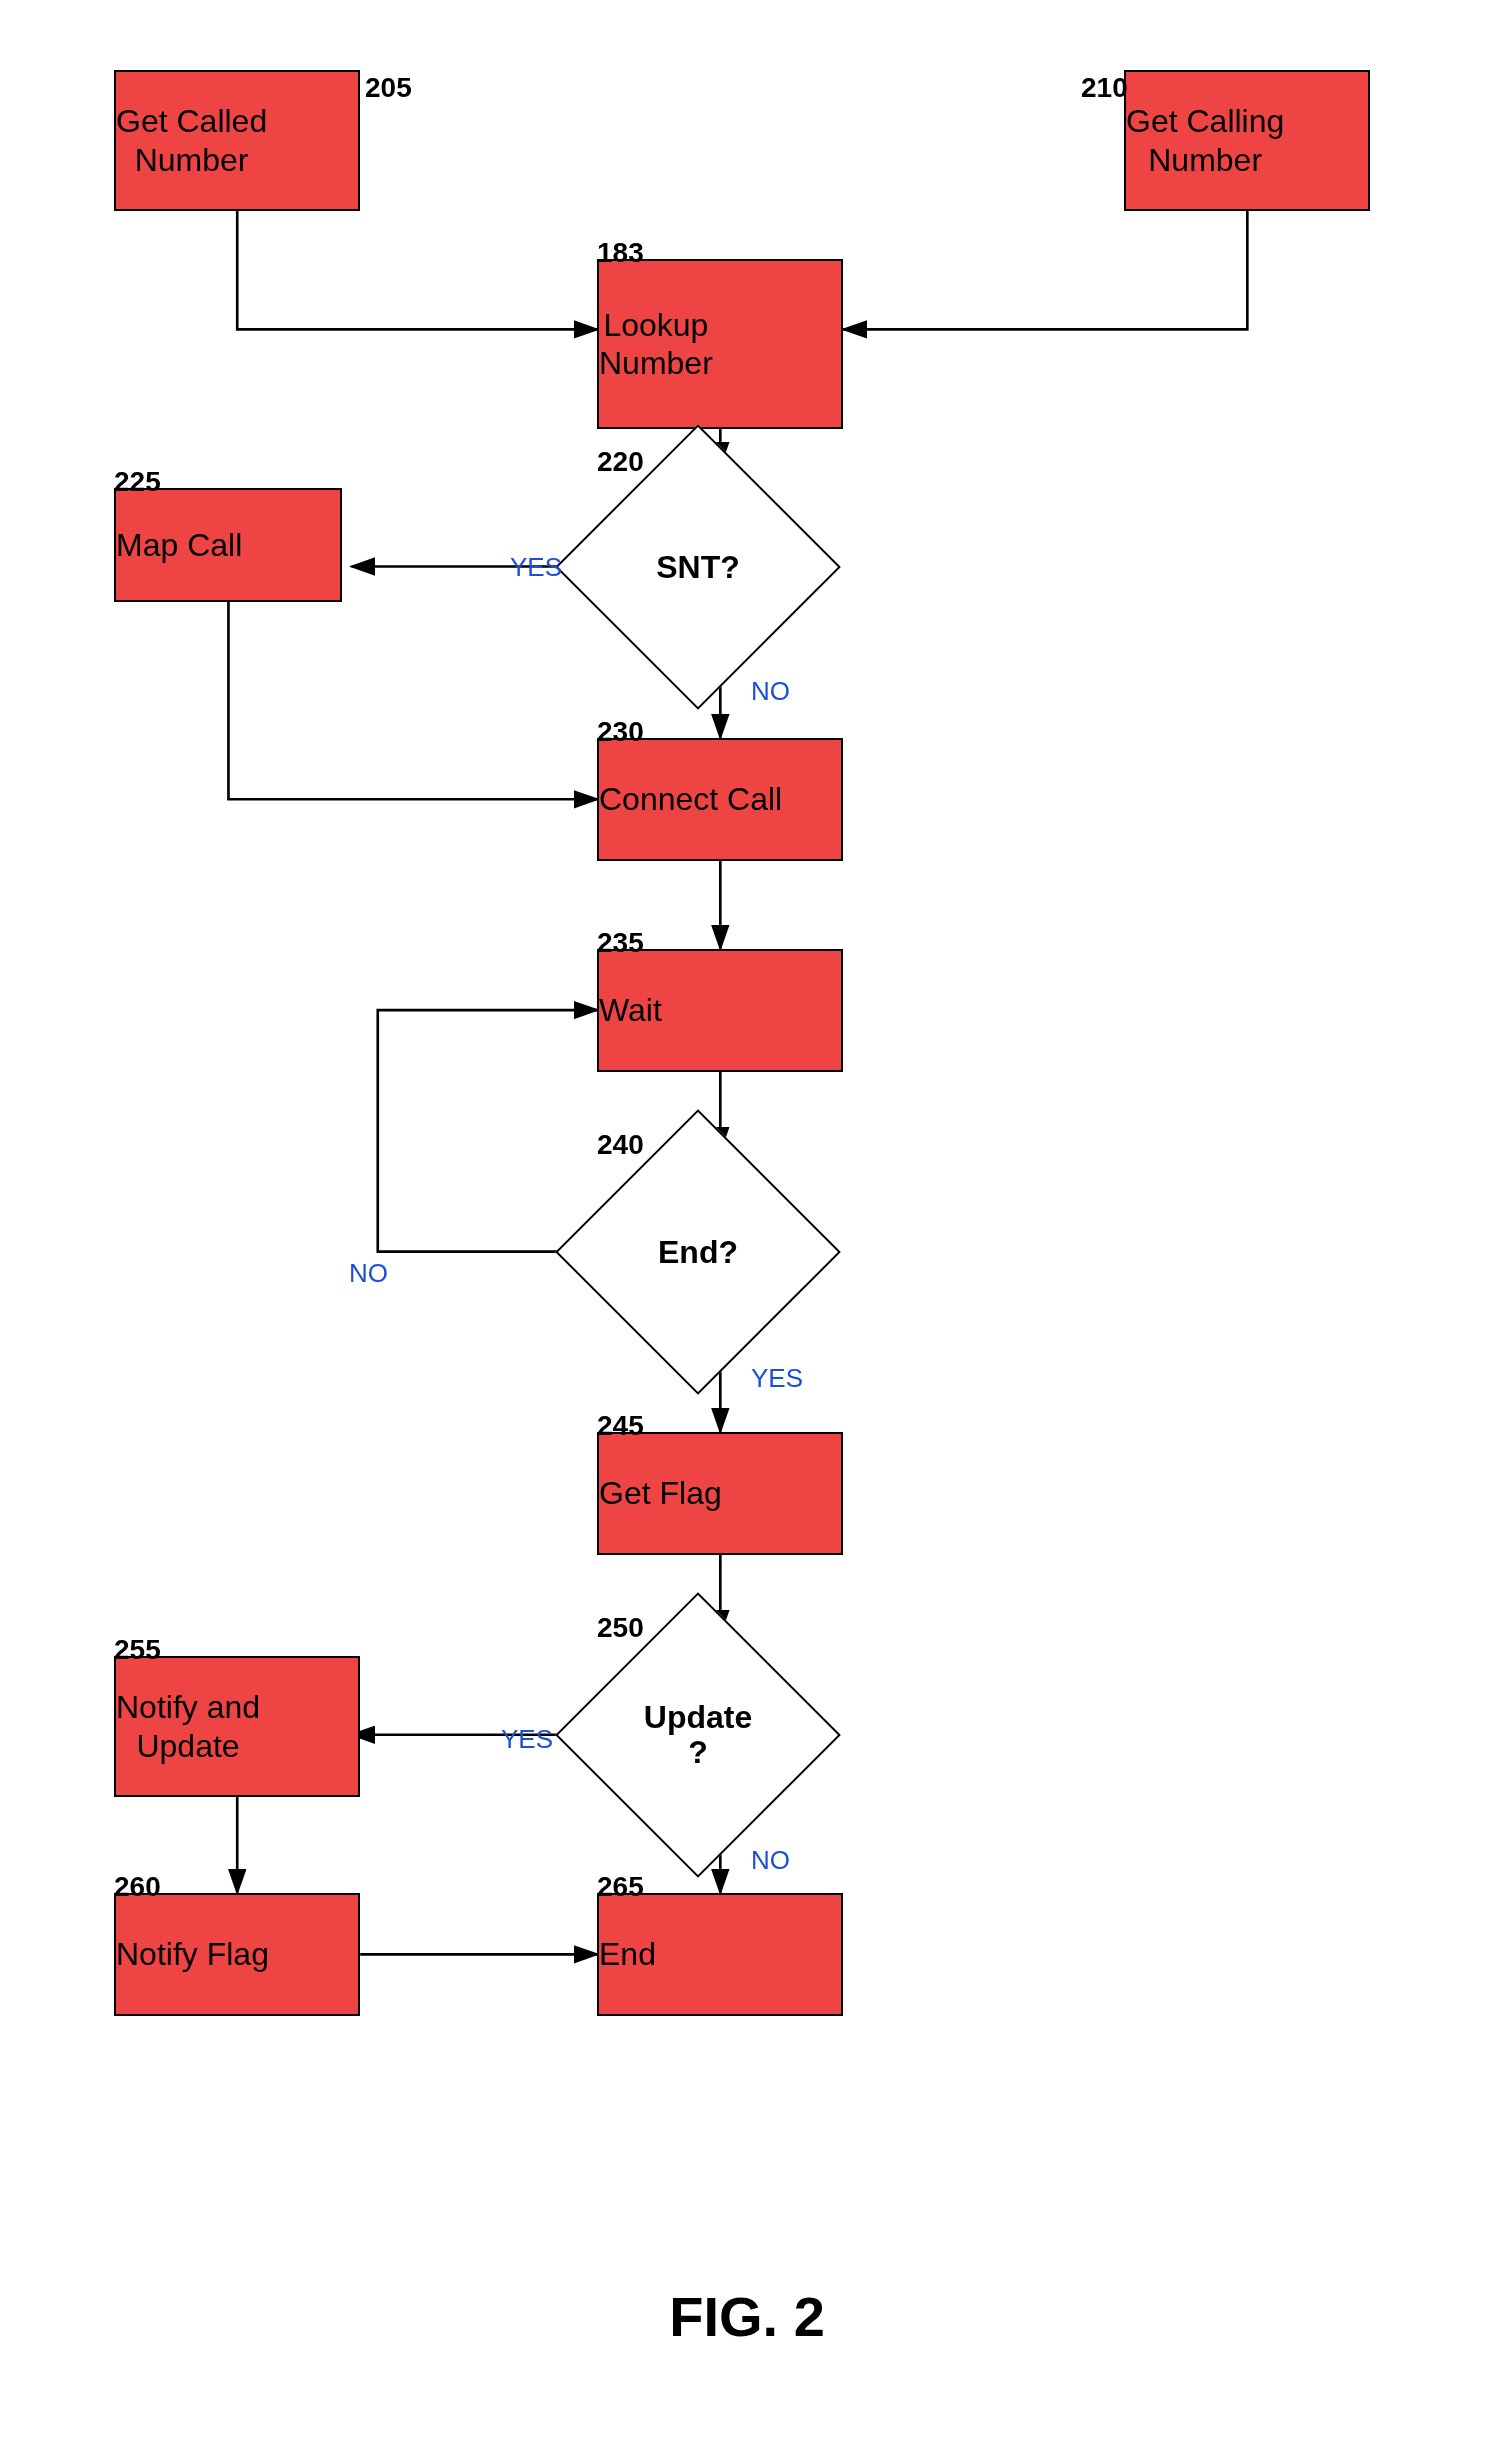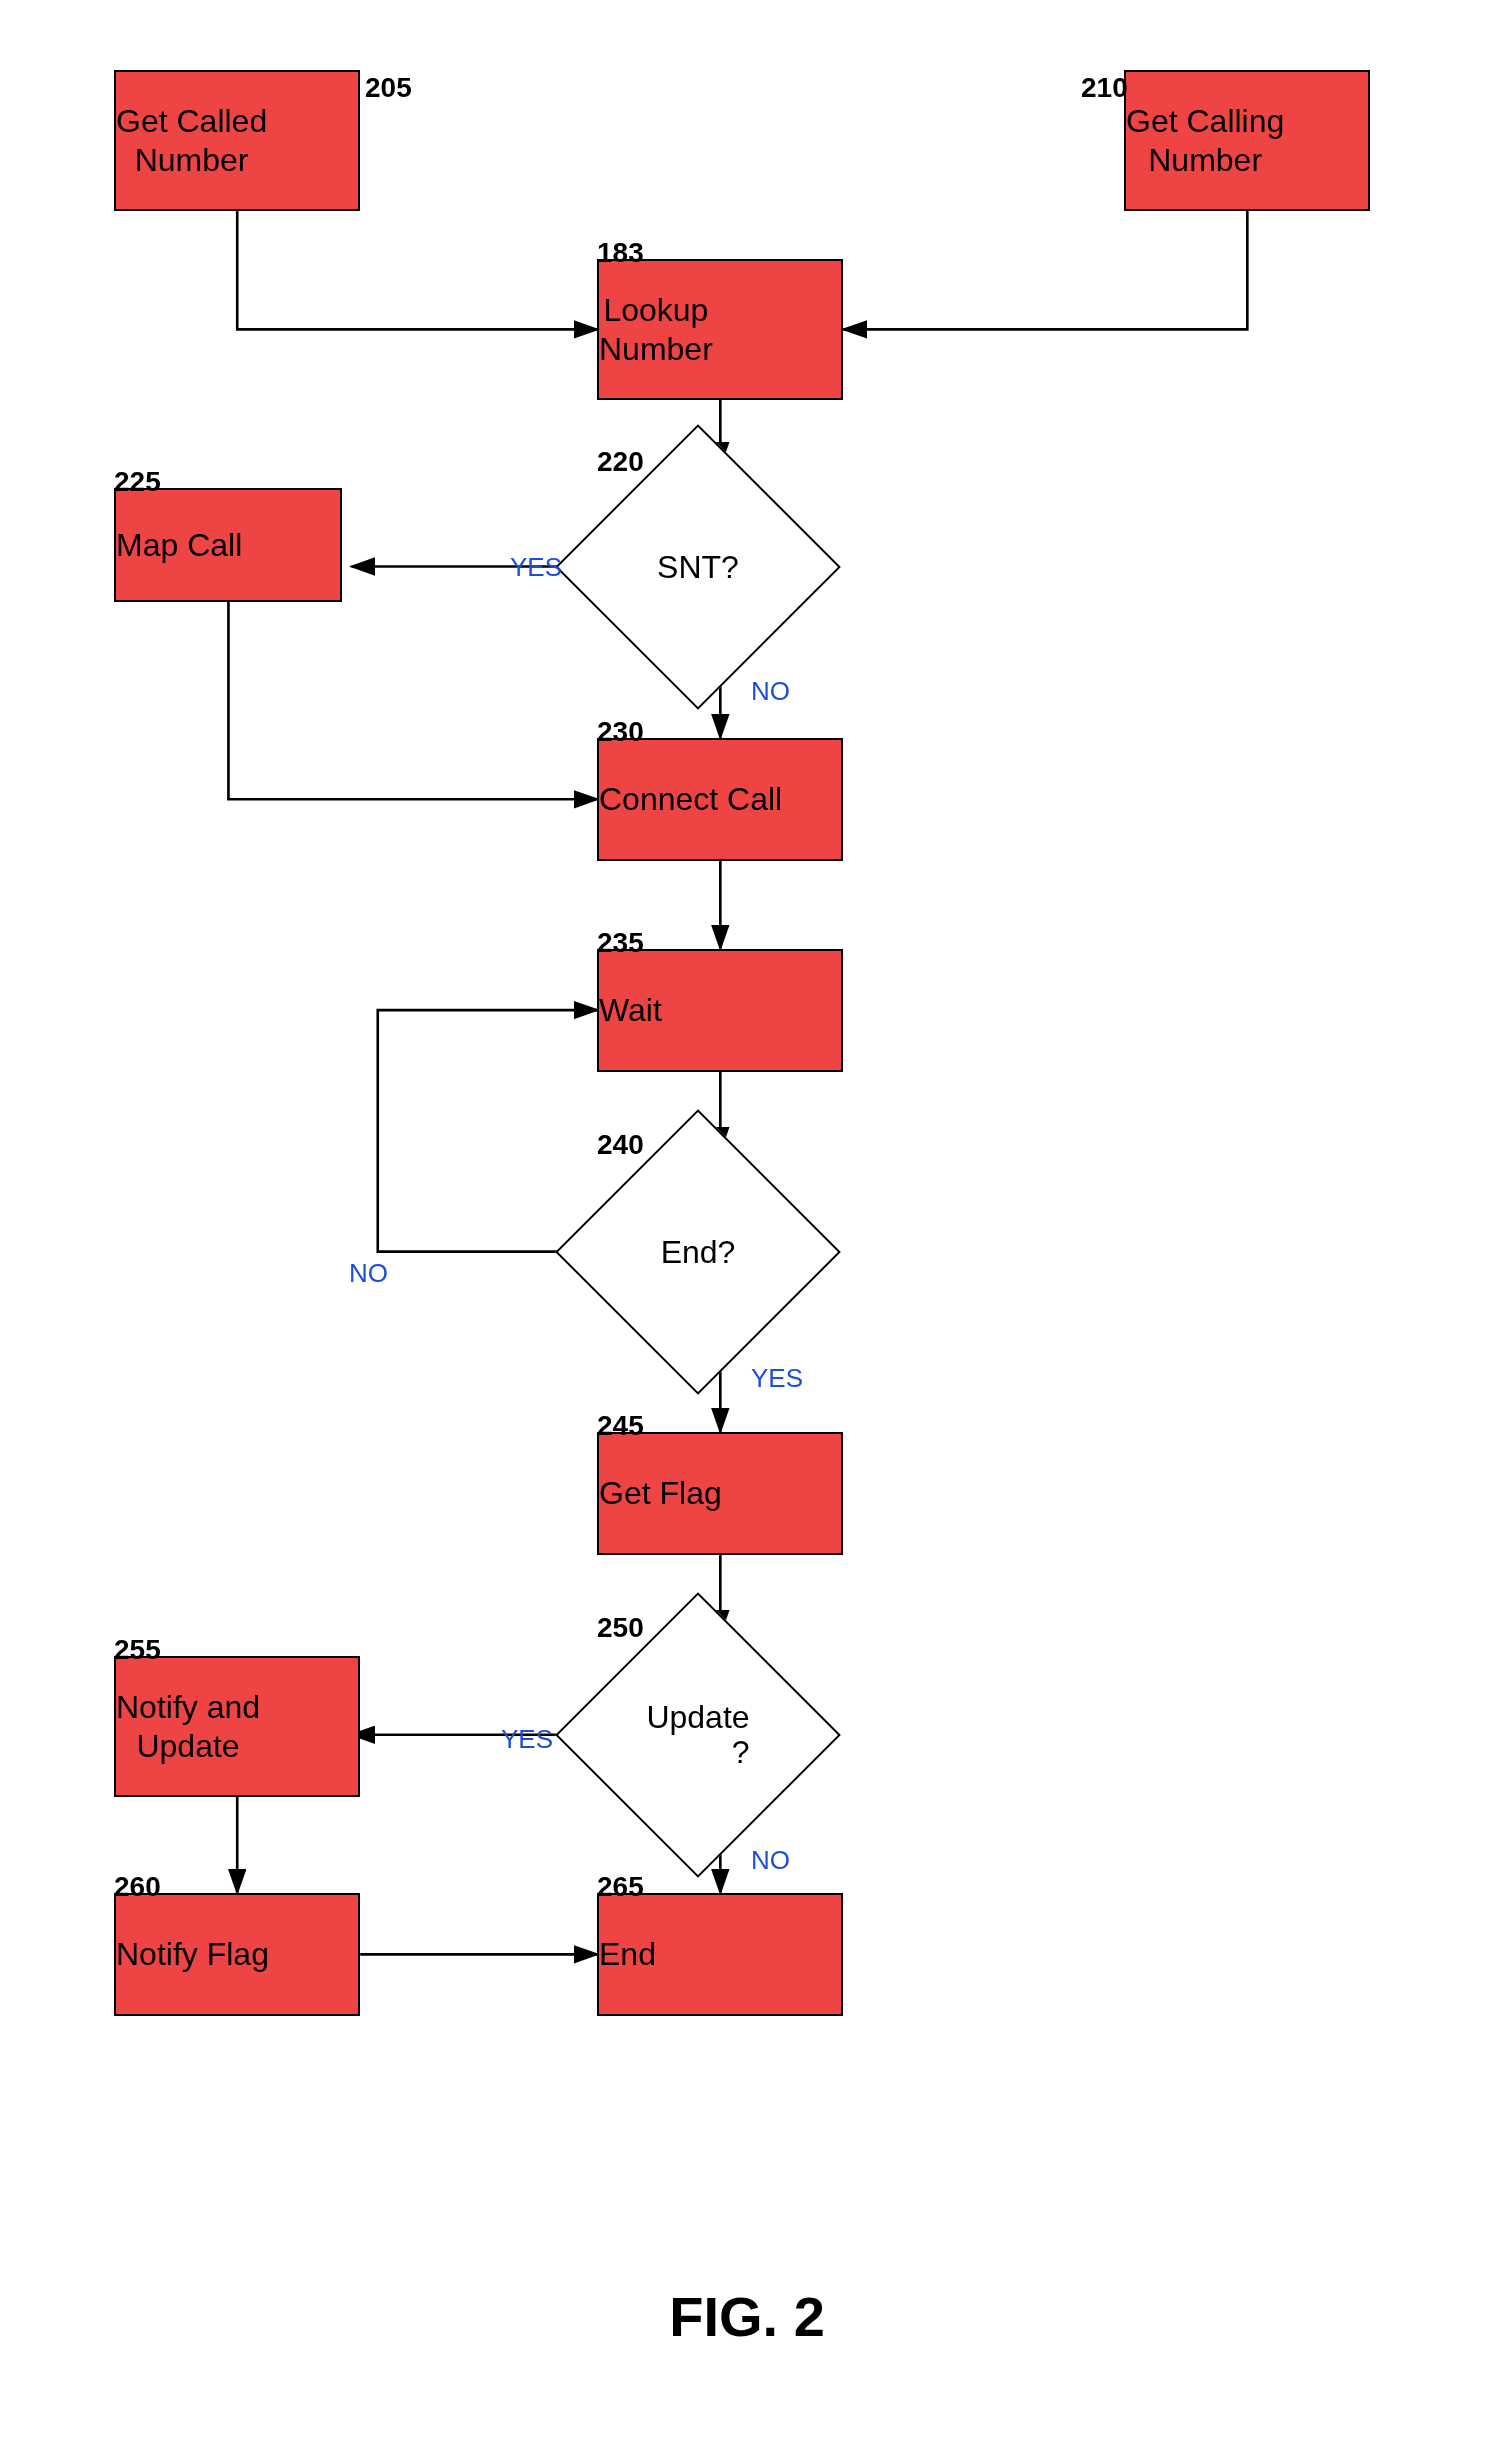--- a/index.html
+++ b/index.html
@@ -41,22 +41,21 @@
       height: 100%;
       background: #fff;
       border: 2.6px solid #000;
       transform: rotate(45deg);
       position: absolute;
     }
     .diamond-text {
       position: relative;
       z-index: 2;
       font-size: 32px;
-      font-weight: normal;
-      text-align: right;
+      font-weight: bold;
     }
     .label {
       position: absolute;
       font-size: 28px;
       font-weight: bold;
       color: #000;
     }
     .flow-label {
       position: absolute;
       font-size: 26px;
@@ -133,21 +132,21 @@
 
   <div class="box" style="left:1124px; top:70px; width:246px; height:141px; font-size:32px;">
     <span style="white-space:pre-line;">Get Calling
 Number</span>
   </div>
 
   <div class="label" style="left:1081px; top:72px;">
     <span>210</span>
   </div>
 
-  <div class="box" style="left:597px; top:259px; width:246px; height:141px; font-size:32px;">
+  <div class="box" style="left:597px; top:259px; width:246px; height:170px; font-size:32px;">
     <span style="white-space:pre-line;">Lookup
 Number</span>
   </div>
 
   <div class="label" style="left:597px; top:237px;">183</div>
 
   <div class="diamond" style="left:597px; top:466px; width:202px; height:202px;">
     <div class="diamond-inner"></div>
     <span class="diamond-text">SNT?</span>
   </div>

